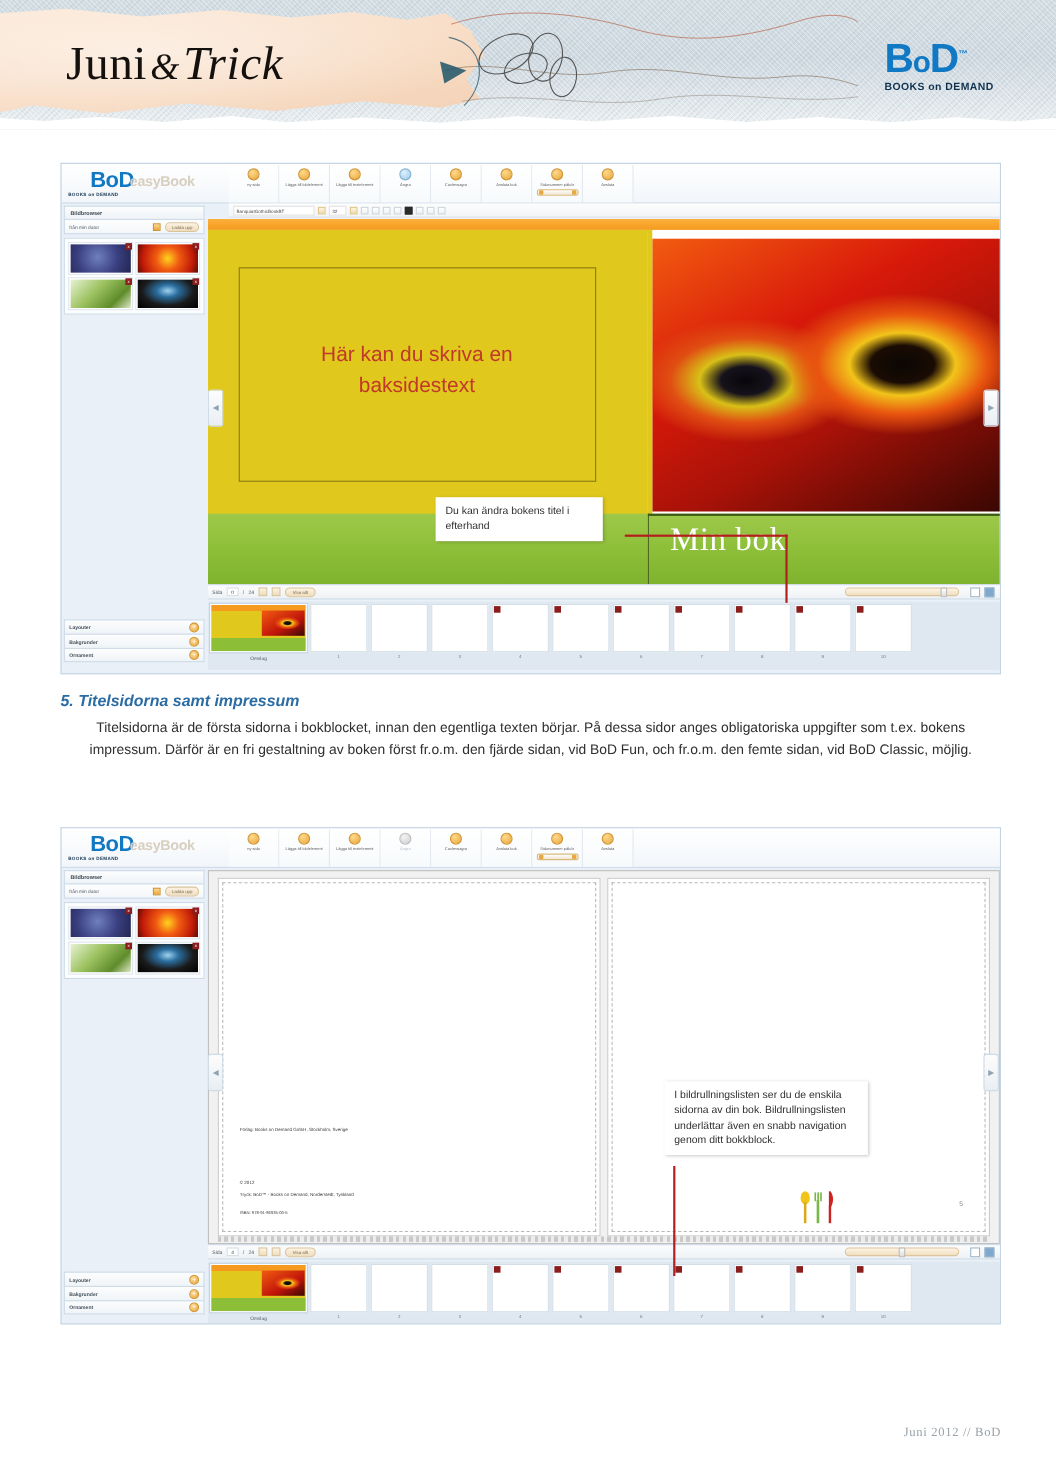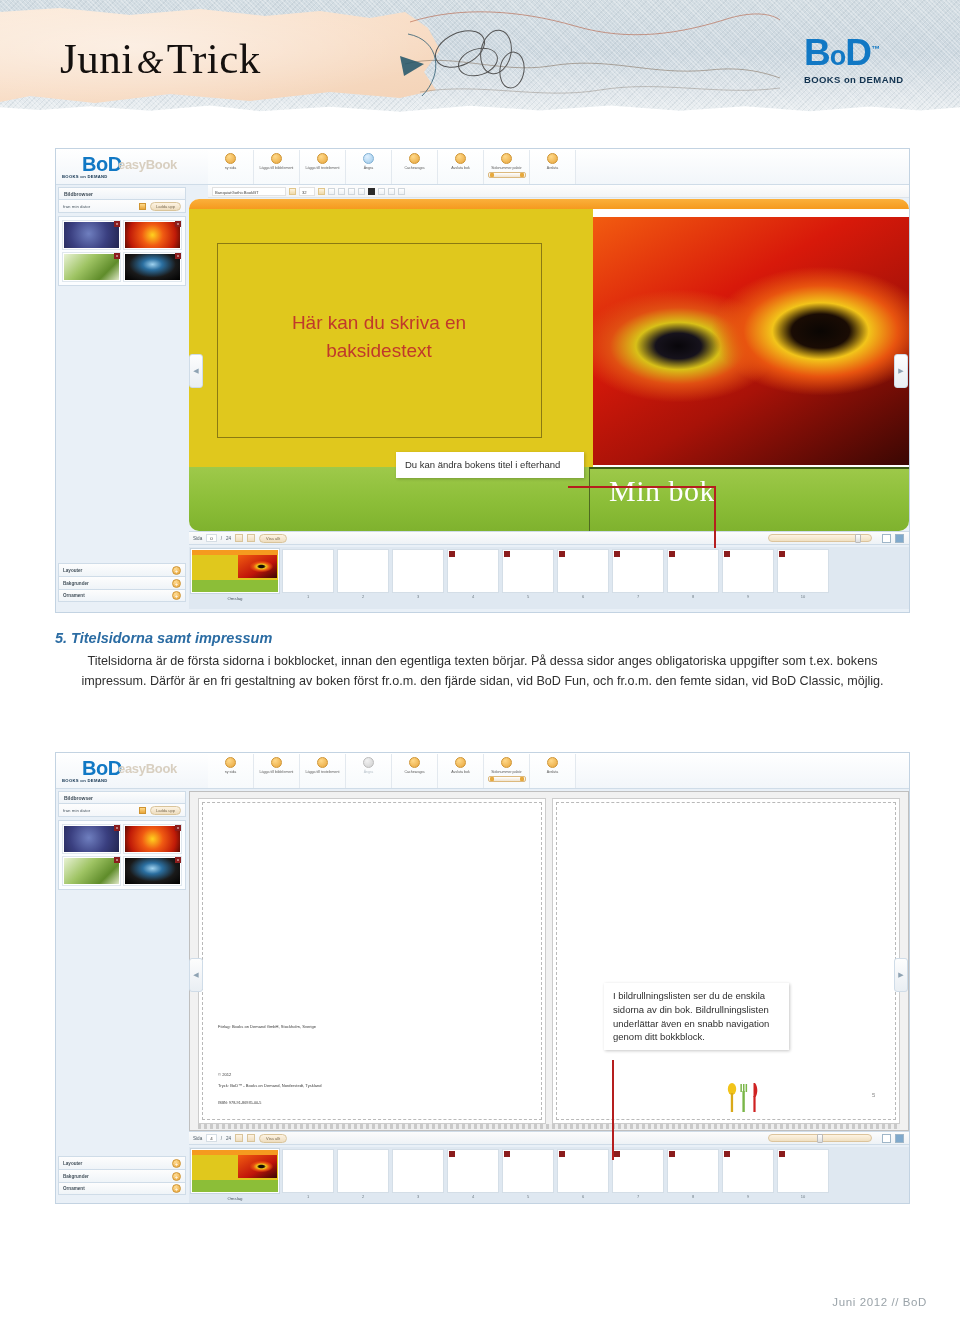--- a/index.html
+++ b/index.html
@@ -42,21 +42,21 @@
     position:absolute; inset:0;
     background: radial-gradient(ellipse at 30% 40%, rgba(255,255,255,.45), transparent 70%);
   }
   .tips-title {
     position: absolute; left: 60px; top: 34px;
     font-family: "Liberation Serif", serif;
     font-size: 43px; color: #14100e; letter-spacing: .5px;
     white-space: nowrap;
   }
   .tips-title .amp { font-style: italic; font-size: 34px; margin: 0 3px; }
-  .tips-title .trick { }
+  .tips-title .trick { font-style: italic; }
 
   .doodle { position: absolute; left: 400px; top: 4px; width: 380px; height: 110px; }
 
   .bod-logo-header { position: absolute; right: 26px; top: 34px; width: 130px; height: 56px; }
   .bod-word {
     font-family: "Liberation Sans", sans-serif;
     font-weight: bold; font-size: 37px; color: #1178c4; letter-spacing: -1px; line-height: 1;
   }
   .bod-word .lower { font-size: 27px; }
   .bod-sub { font-size: 9.5px; font-weight: bold; color: #11324f; letter-spacing: .4px; margin-top: 3px;}
@@ -226,22 +226,22 @@
     box-shadow: 1px 1px 3px rgba(0,0,0,.22);
   }
   .leader { position:absolute; background:#b51e1e; }
 
   
   .text-block { position:absolute; left:55px; top:630px; width:855px; }
   .sec-title { font-size:14.5px; font-weight:bold; color:#2b6ca3; margin-bottom:5px;font-style:italic; }
   .sec-body { font-size:12.6px; line-height:1.62; color:#2f2f2f;text-align:center; }
 
   .footer {
-    position:absolute; right:33px; bottom:24px;
-    font-size:11.5px; color:#9aa3a9; letter-spacing:.6px;
+    position:absolute; right:50px; bottom:24px;
+    font-size:11.5px; color:#9aa3a9; letter-spacing:.6px;font-family:Liberation Serif, serif;
   }
 </style>
 </head>
 <body>
 
 <div class="header">
   <div class="header-texture"></div>
 
   <div class="torn-paper">
     <div class="torn-paper-shade"></div>
@@ -366,21 +366,21 @@
     <div class="bp-row">
       <span class="lbl">Bakgrunder</span>
       <span class="plus">+</span>
     </div>
     <div class="bp-row">
       <span class="lbl">Ornament</span>
       <span class="plus">+</span>
     </div>
   </div>
 
-  <div style="position:absolute; left:133px; top:50px; width:720px; height:332px; background:#ffffff; overflow:hidden;border-radius:10px;">
+  <div style="position:absolute; left:133px; top:50px; width:720px; height:332px; background:#ffffff; overflow:hidden;">
     <div style="position:absolute;left:0;top:0;width:720px;height:10px;background:linear-gradient(180deg,#fbb03b,#f59a1f);"></div>
 
     <div style="position:absolute;left:0;top:10px;width:400px;height:285px;background:#e0c81d;"></div>
     <div style="position:absolute;left:28px;top:44px;width:325px;height:195px;border:1px solid #8b7a12;"></div>
     <div style="position:absolute;left:40px;top:110px;width:300px;text-align:center;
                 font-size:19px;line-height:1.45;color:#c0392b;">
       <div>Här kan du skriva en</div>
       <div>baksidestext</div>
     </div>
 
@@ -461,21 +461,21 @@
       </div>
     <div class="fs-page">
         <span class="fs-mark"></span>
         <span class="fs-num">10</span>
       </div>
   </div>
 </div>
 
 <div class="leader" style="left:568px; top:486px; width:148px; height:1.5px;"></div>
 <div class="leader" style="left:714px; top:486px; width:1.5px; height:62px;"></div>
-<div class="note" style="left:396px; top:452px; width:188px;">Du kan ändra bokens titel i efterhand</div>
+<div class="note" style="left:396px; top:452px; width:152px;">Du kan ändra bokens titel i efterhand</div>
 
 <div class="text-block">
   <div class="sec-title">5. Titelsidorna samt impressum</div>
   <div class="sec-body">Titelsidorna är de första sidorna i bokblocket, innan den egentliga texten börjar.  På dessa sidor anges obligatoriska uppgifter som t.ex. bokens impressum. Därför är en fri gestaltning av boken först fr.o.m. den fjärde sidan, vid BoD Fun, och fr.o.m. den femte sidan, vid BoD Classic, möjlig.</div>
 </div>
 
 <div class="app" style="left:55px; top:752px; width:855px; height:452px;">
 
   <div class="app-topbar">
     <div class="app-logo">

